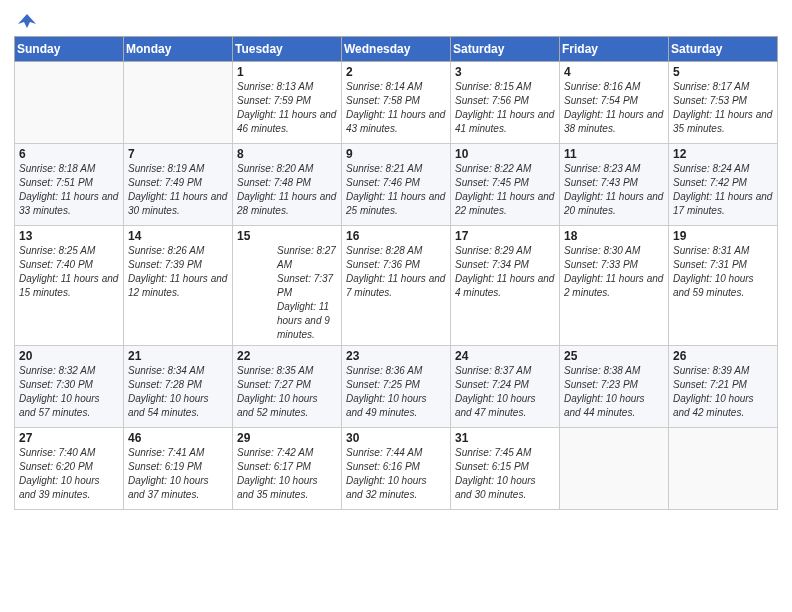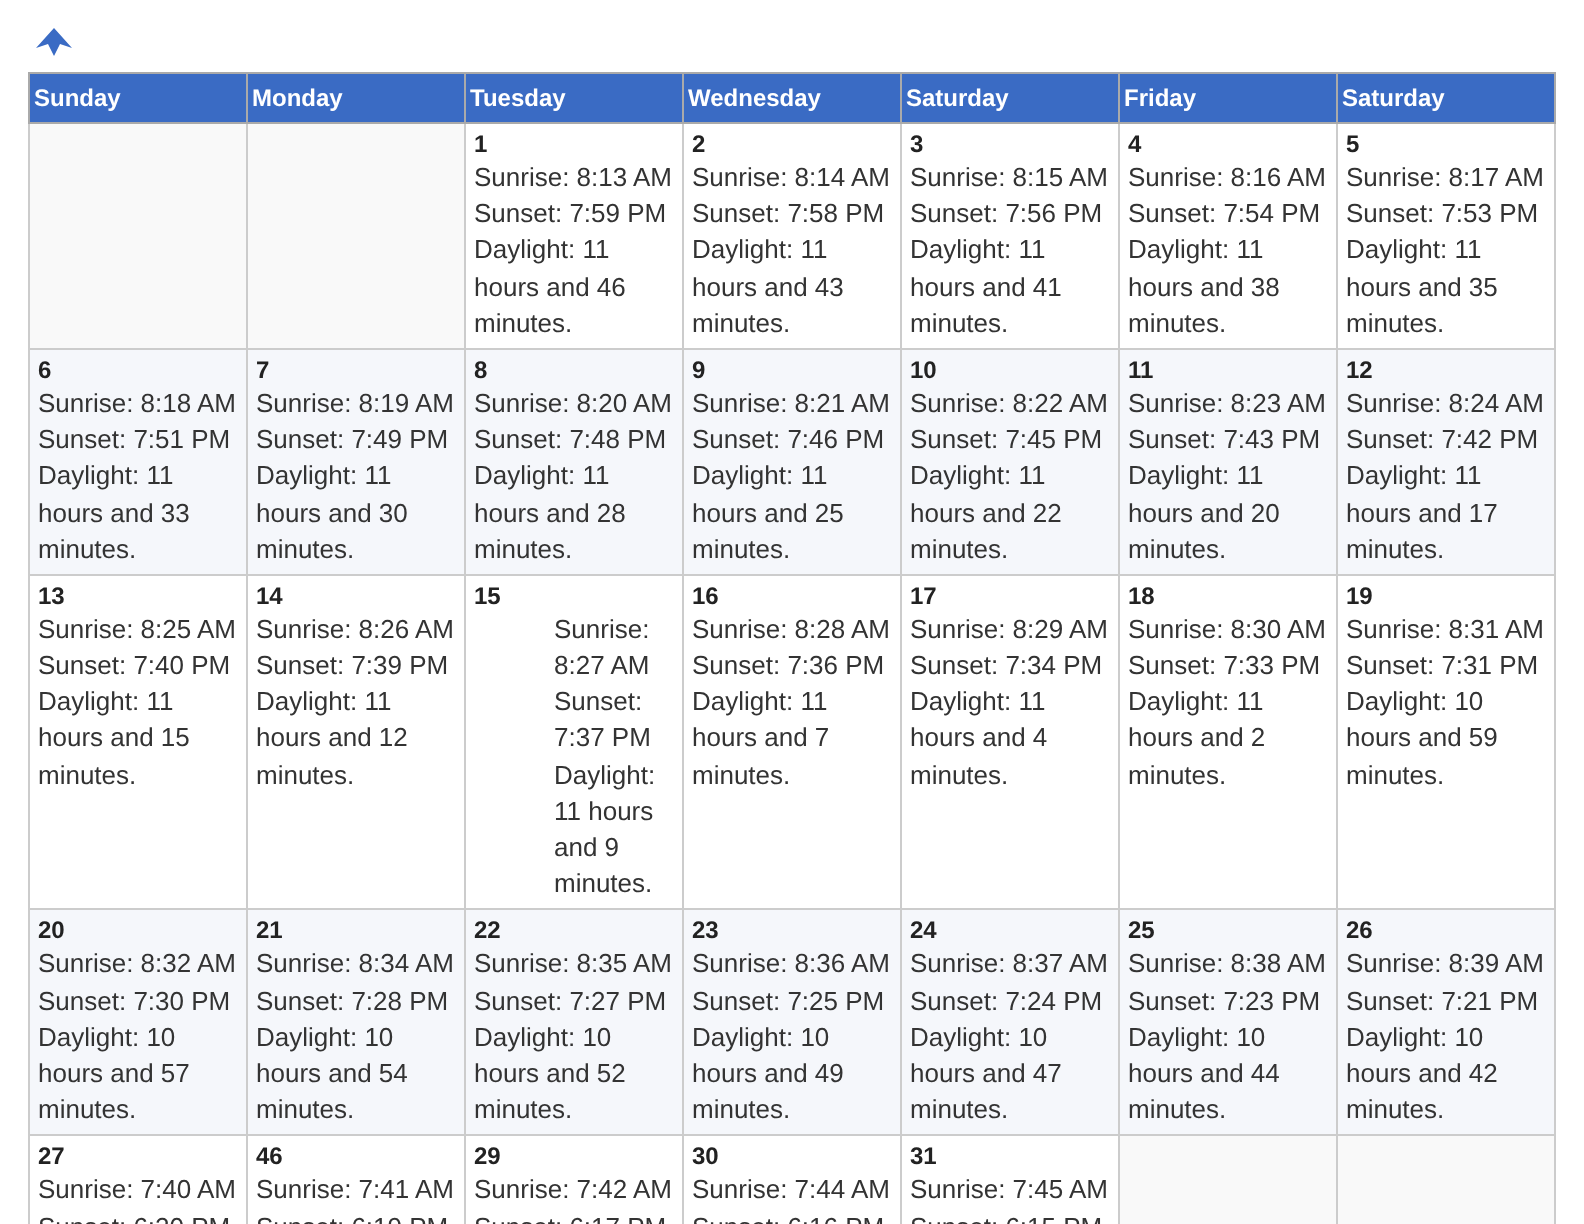--- a/index.html
+++ b/index.html
@@ -77,23 +77,24 @@
       background: #f5f7fb;
     }
     .day-number {
       font-size: 12px;
       font-weight: bold;
       color: #222;
       display: block;
       margin-bottom: 1px;
     }
     .day-info {
-      font-size: 13px;
+      font-size: 10px;
       color: #333;
       line-height: 1.4;
+      font-style: italic;
     }
     .empty-cell {
       background: #f9f9f9 !important;
     }
   </style>
 </head>
 <body>
 
 <div class="container">
   <div class="header-row">

